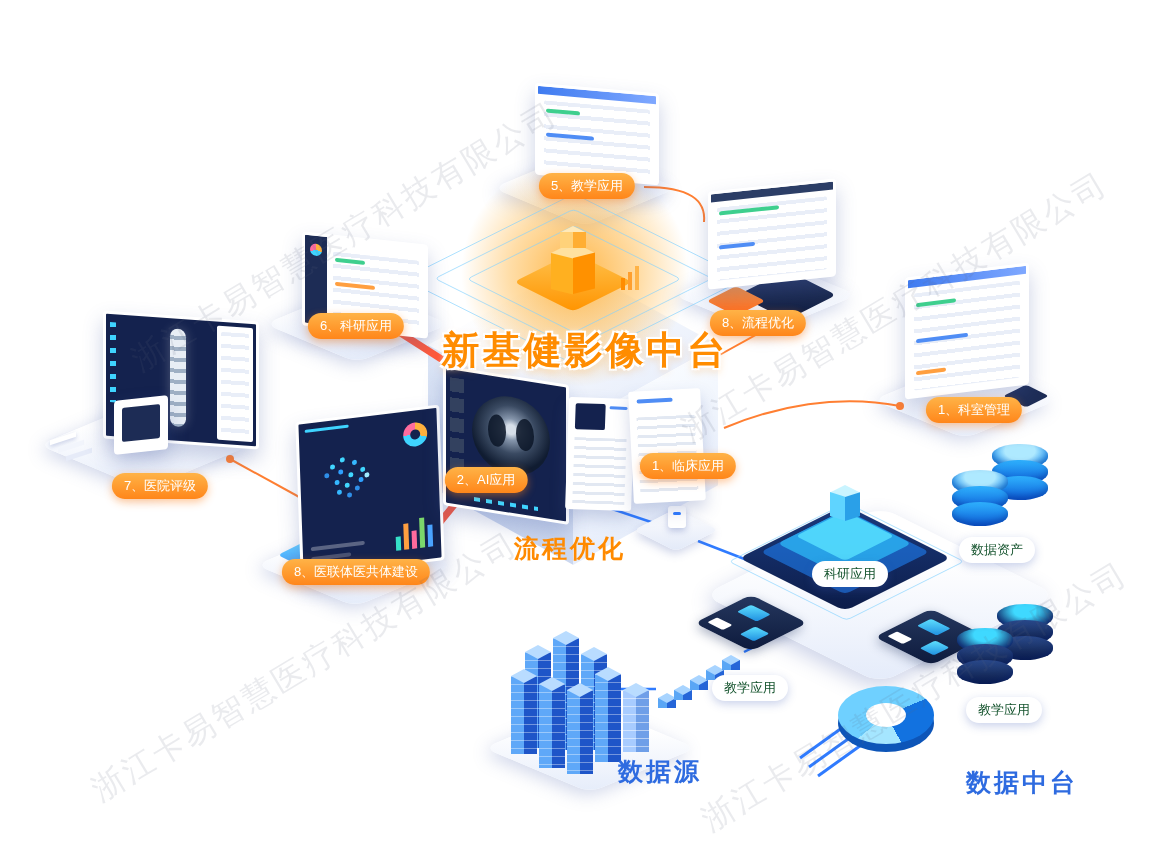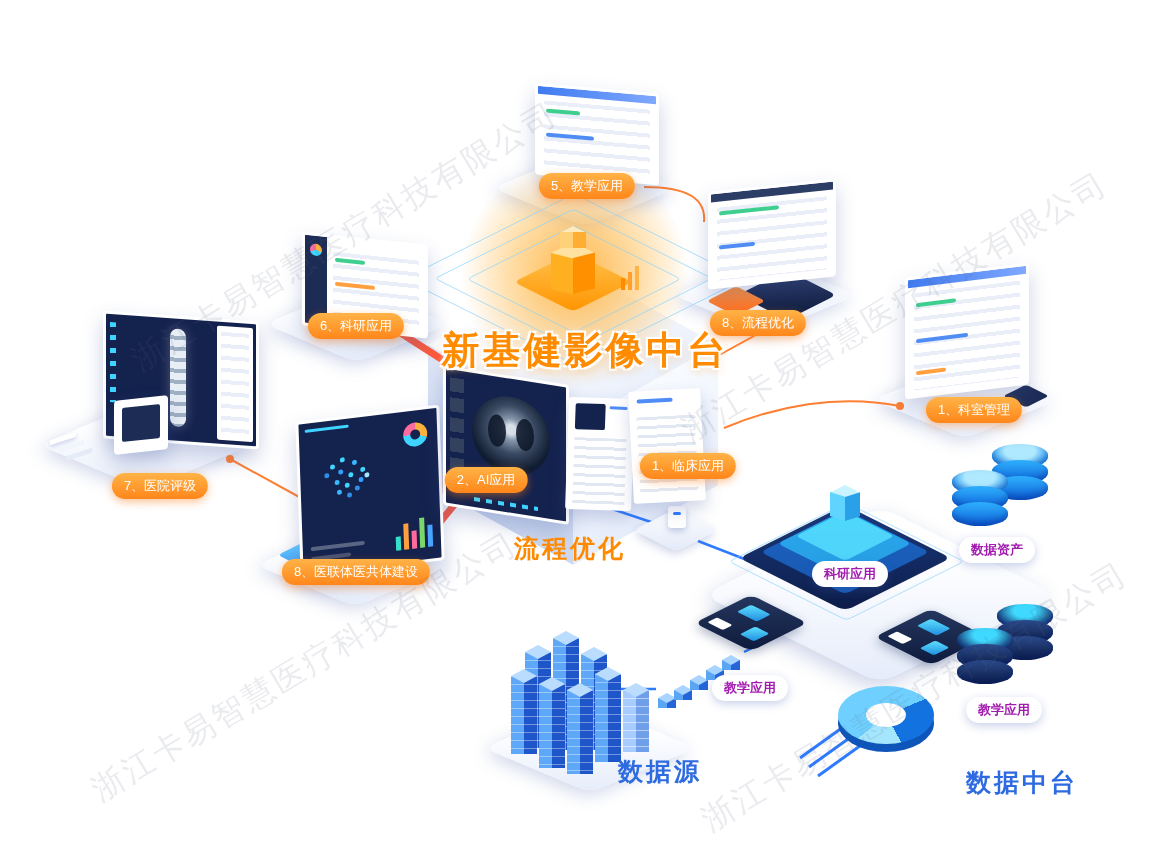--- a/index.html
+++ b/index.html
@@ -42,21 +42,21 @@
   .stack.dark .disk.top{background:radial-gradient(ellipse at 50% 28%,#3fd9ff 0 28%,#16336e 78%);}
 
   .console{position:absolute;width:80px;height:80px;border-radius:10px;transform:scaleY(.5) rotate(45deg);
         background:linear-gradient(135deg,#26385f,#0d1a3c);box-shadow:4px 6px 14px rgba(20,40,90,.35);z-index:9;}
   .console i{position:absolute;display:block;border-radius:3px;background:linear-gradient(135deg,#5fe0ff,#1f8fe0);}
 
   
   .badge{position:absolute;transform:translate(-50%,-50%);z-index:40;white-space:nowrap;
          background:linear-gradient(180deg,#ffb347,#ff861a);color:#fff;font-size:13px;font-weight:500;
          padding:4px 12px;border-radius:14px;box-shadow:0 3px 8px rgba(255,130,30,.45);}
-  .badge.white{background:#fff;color:#a21caf;font-weight:700;box-shadow:0 3px 10px rgba(60,90,180,.28);}
+  .badge.white{background:#fff;color:#14532d;font-weight:400;box-shadow:0 3px 10px rgba(60,90,180,.28);}
   .section-label{position:absolute;transform:translate(-50%,-50%);z-index:35;font-weight:800;
          font-size:25px;letter-spacing:3px;white-space:nowrap;}
   .section-label.orange{color:#ff8a00;}
   .section-label.blue{color:#2e6be0;}
   .main-title{position:absolute;left:585px;top:350px;transform:translate(-50%,-50%);z-index:30;
          font-size:38px;font-weight:900;letter-spacing:3px;white-space:nowrap;color:#ff8c00;
          text-shadow:-2px -2px 0 #fff,2px -2px 0 #fff,-2px 2px 0 #fff,2px 2px 0 #fff,0 0 6px #fff,0 4px 8px rgba(255,140,0,.35);}
   .wm{position:absolute;z-index:45;pointer-events:none;white-space:nowrap;transform:rotate(-31deg);
       font-size:32px;letter-spacing:3px;font-weight:500;color:rgba(90,100,125,.13);}
 

